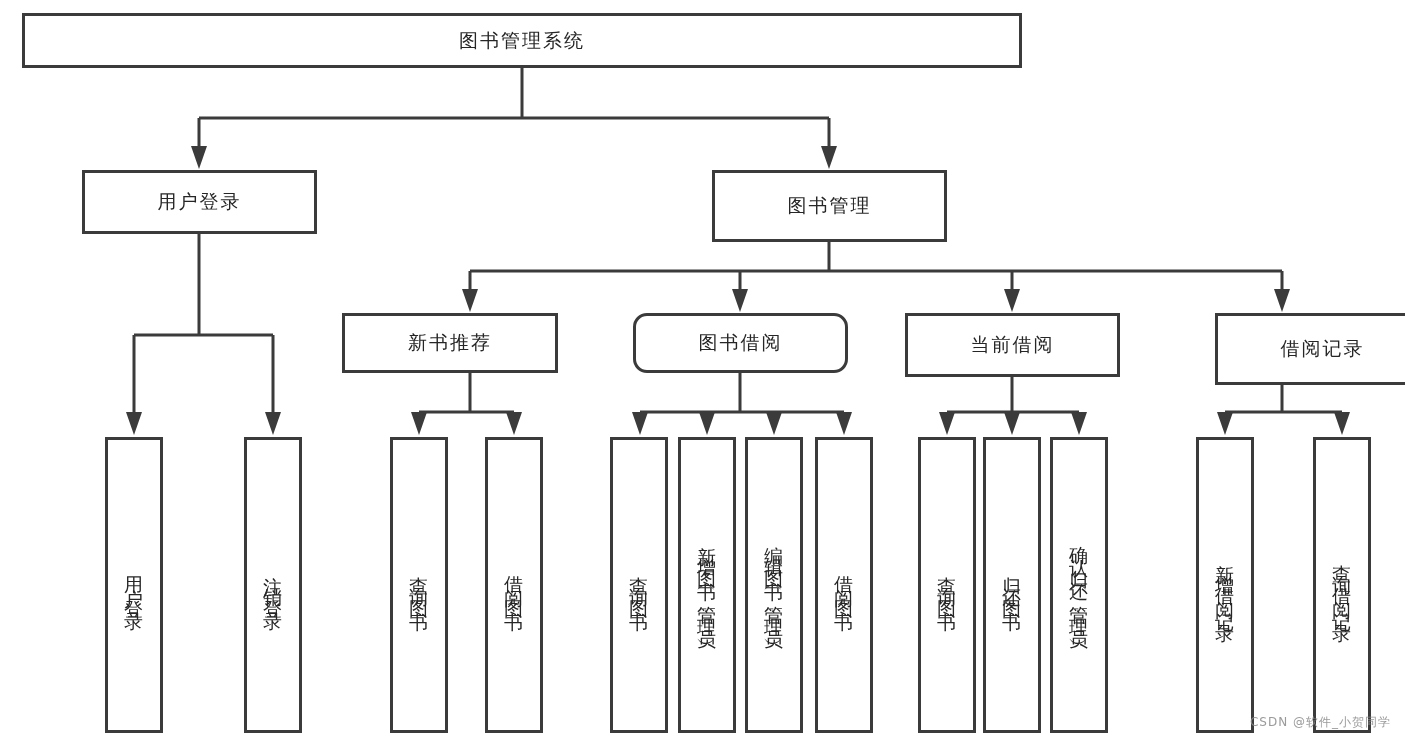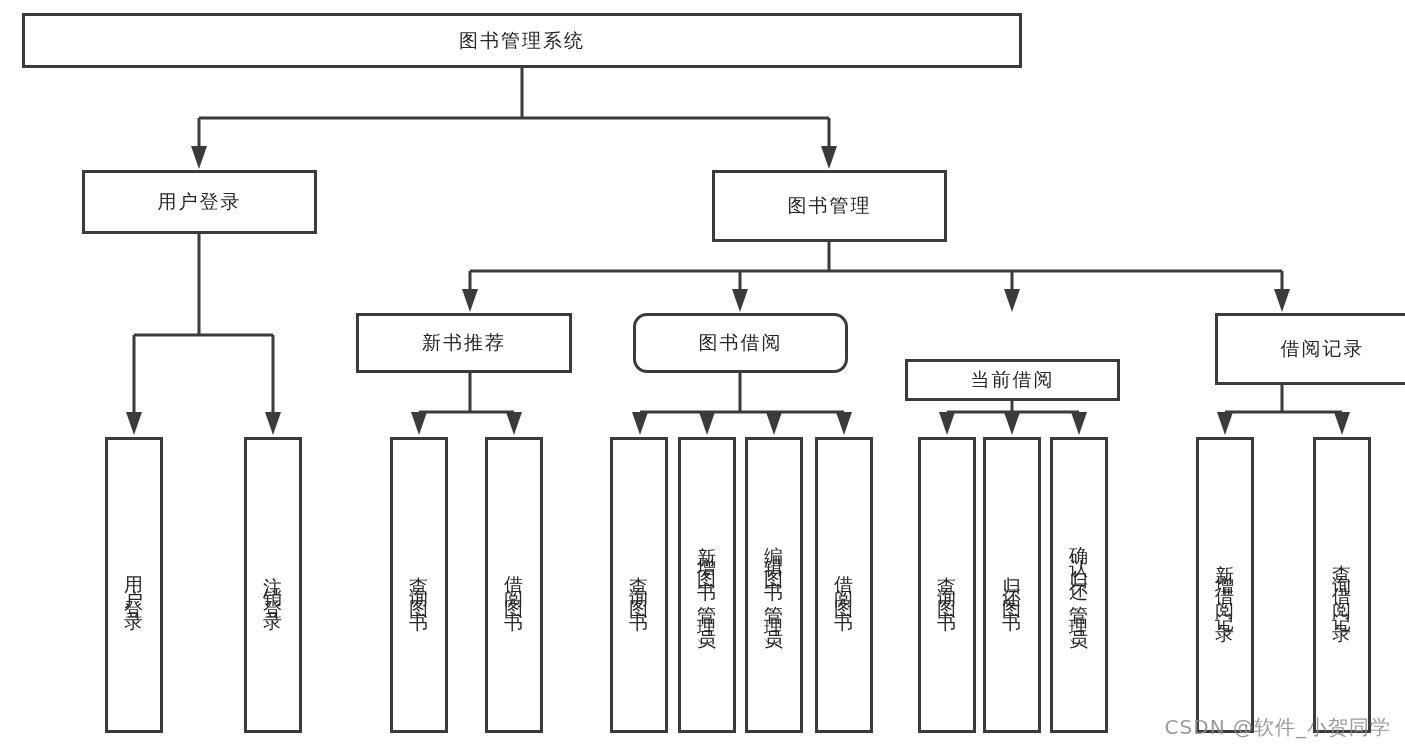--- a/index.html
+++ b/index.html
@@ -41,21 +41,21 @@
     writing-mode: vertical-lr;
     text-orientation: mixed;
     font-size: 19px;
     letter-spacing: 12px;
     line-height: 1;
   }
   .watermark {
     position: absolute;
     right: 14px;
     top: 714px;
-    font-size: 20px;
+    font-size: 12px;
     color: rgba(140, 140, 140, 0.88);
     letter-spacing: 1px;
     white-space: nowrap;
   }
 </style>
 </head>
 <body>
 
 <div class="canvas">
 
@@ -93,23 +93,23 @@
     <path d="M1282 373V412 M1225 412H1342 M1225 412V414 M1342 412V414"></path>
     <polygon fill="#3b3b3b" stroke="none" points="1217,412 1233,412 1225,435"></polygon>
     <polygon fill="#3b3b3b" stroke="none" points="1334,412 1350,412 1342,435"></polygon>
   </svg>
 
   <div class="node hbox" style="left:22px; top:13px; width:1000px; height:55px;">图书管理系统</div>
 
   <div class="node hbox" style="left:82px; top:170px; width:235px; height:64px;">用户登录</div>
   <div class="node hbox" style="left:712px; top:170px; width:235px; height:72px;">图书管理</div>
 
-  <div class="node hbox" style="left:356px; top:313px; width:216px; height:60px;">新书推荐</div>
+  <div class="node hbox" style="left:342px; top:313px; width:216px; height:60px;">新书推荐</div>
   <div class="node hbox" style="left:633px; top:313px; width:215px; height:60px;border-radius:14px;">图书借阅</div>
-  <div class="node hbox" style="left:905px; top:313px; width:215px; height:42px;margin-top:46px;">当前借阅</div>
+  <div class="node hbox" style="left:905px; top:313px; width:215px; height:64px;">当前借阅</div>
   <div class="node hbox" style="left:1215px; top:313px; width:215px; height:72px;text-align:right;">借阅记录</div>
 
   <div class="node vbox" style="left:105px; top:437px; width:58px; height:296px;">用户登录</div>
   <div class="node vbox" style="left:244px; top:437px; width:58px; height:296px;">注销登录</div>
 
   <div class="node vbox" style="left:390px; top:437px; width:58px; height:296px;">查询图书</div>
   <div class="node vbox" style="left:485px; top:437px; width:58px; height:296px;">借阅图书</div>
 
   <div class="node vbox" style="left:610px; top:437px; width:58px; height:296px;">查询图书</div>
   <div class="node vbox" style="left:678px; top:437px; width:58px; height:296px;">新增图书（管理员）</div>

